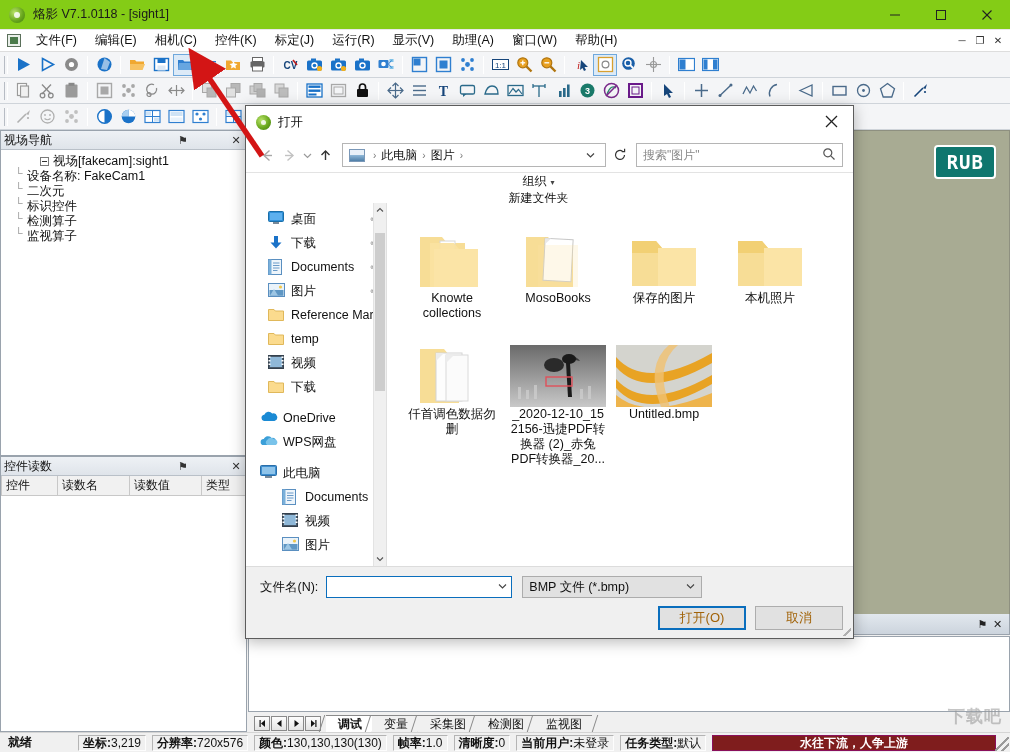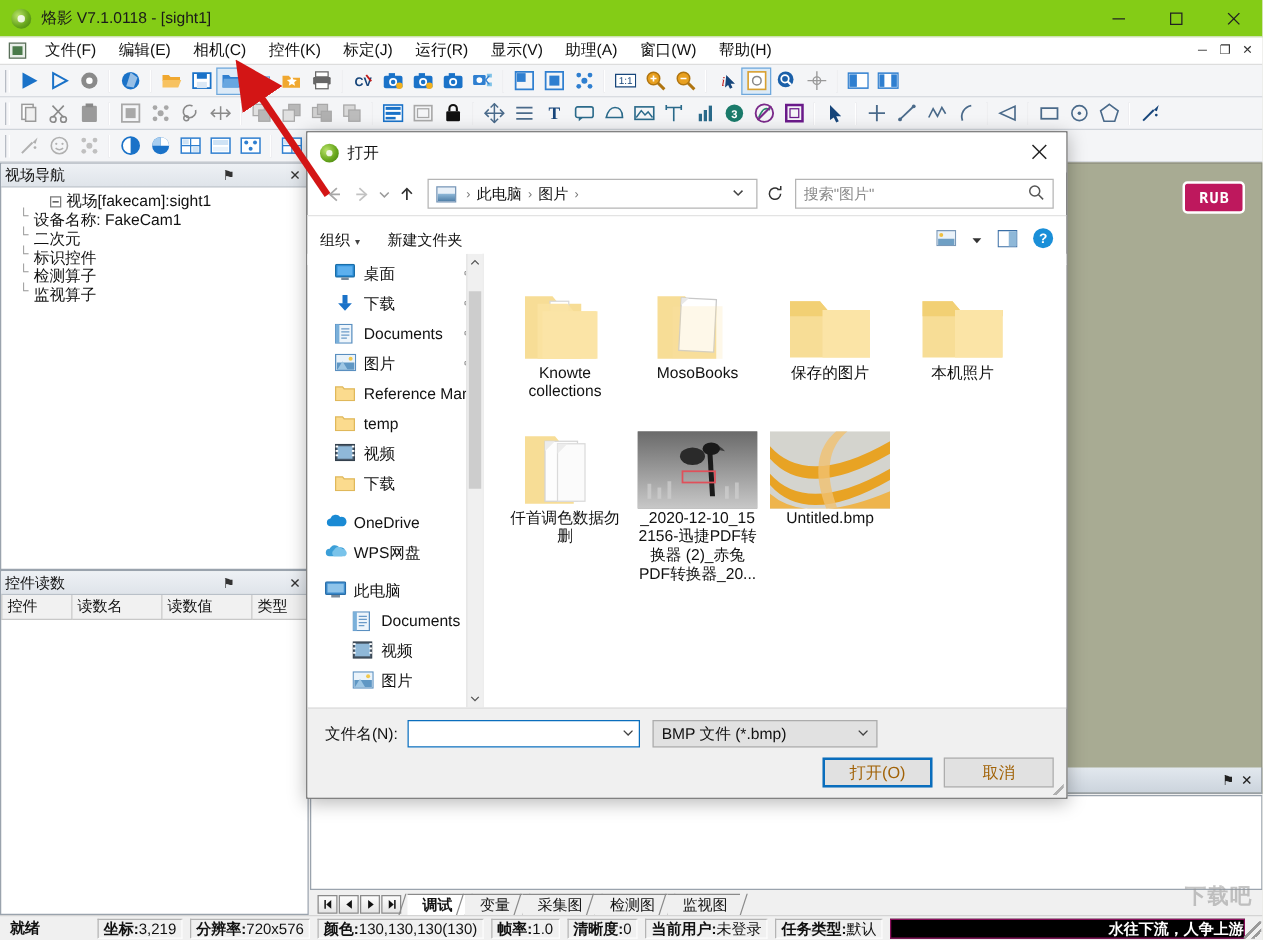--- a/index.html
+++ b/index.html
@@ -132,23 +132,23 @@
   }
 
   
   #canvas-area {
     position: absolute; left: 248px; top: 130px; width: 762px; height: 505px;
     background: #a8ab93;
     border: 1px solid #8e9080;
   }
   .rub-badge {
     position: absolute; right: 13px; top: 14px;
-    background: #be185d; color: #ffffff;
+    background: #0f766e; color: #ffffff;
     font-family: "DejaVu Sans Mono", monospace;
-    font-weight: bold; font-size: 12px; letter-spacing: 1px;
+    font-weight: bold; font-size: 19px; letter-spacing: 1px;
     padding: 4px 10px 4px 11px;
     border: 2px solid #ffffff; border-radius: 4px;
   }
   #canvas-dockbar {
     position: absolute; left: 248px; top: 614px; width: 762px; height: 21px;
     background: linear-gradient(#e2e8ee,#ccd4dd);
     border: 1px solid #9aa3ad; border-top: none;
     display: flex; align-items: center; justify-content: flex-end; padding-right: 4px;
   }
   #canvas-dockbar .hb { width: 15px; text-align: center; font-size: 11px; color: #222; }
@@ -195,22 +195,22 @@
   }
   .st-ready { width: 78px; padding-left: 8px; font-weight: bold; }
   .st-cell {
     height: 16px; line-height: 15px;
     border: 1px solid #b4b4b4; border-right-color: #fdfdfd; border-bottom-color: #fdfdfd;
     padding: 0 4px; margin-right: 6px; white-space: nowrap;
   }
   .st-cell b { font-weight: bold; }
   .st-marquee {
     height: 16px; line-height: 15px; min-width: 220px; flex: 1;
-    background: #000000; color: #ffffff; font-weight: bold;
-    text-align: right; border: 1px solid #8a0f5c;
+    background: #7f1d1d; color: #ffffff; font-weight: bold;
+    text-align: center; border: 1px solid #8a0f5c;
     margin-right: 14px;
   }
   .grip {
     position: absolute; right: 1px; bottom: 1px; width: 14px; height: 14px;
     background:
       linear-gradient(135deg, transparent 45%, #9a9a9a 45%, #9a9a9a 55%, transparent 55%),
       linear-gradient(135deg, transparent 70%, #9a9a9a 70%, #9a9a9a 80%, transparent 80%);
   }
 
   
@@ -267,21 +267,21 @@
     font-size: 13px; color: #333; flex: none;
   }
   .search-box {
     width: 207px; height: 24px; border: 1px solid #b5b5b5; background: #fff;
     display: flex; align-items: center; padding: 0 6px; margin-left: 5px; flex: none;
   }
   .search-ph { flex: 1; font-size: 12px; color: #8a8a8a; }
 
   .cmd-row {
     height: 40px; border-top: 1px solid #e3e3e3; border-bottom: 1px solid #d8d8d8;
-    display: flex; align-items: center; padding: 0 10px; background: #fff;
+    display: flex; align-items: center; padding: 0 10px; background: #fff; flex-direction: column;
   }
   .cmd-item { font-size: 12px; color: #111; margin-right: 22px; }
   .cmd-caret { font-size: 8px; margin-left: 4px; color: #444; }
   .cmd-right { margin-left: auto; display: flex; align-items: center; gap: 12px; }
 
   .dlg-body {
     position: absolute; left: 0; top: 97px; right: 0; bottom: 72px;
     display: flex; background: #ffffff;
   }
   .dlg-side {

